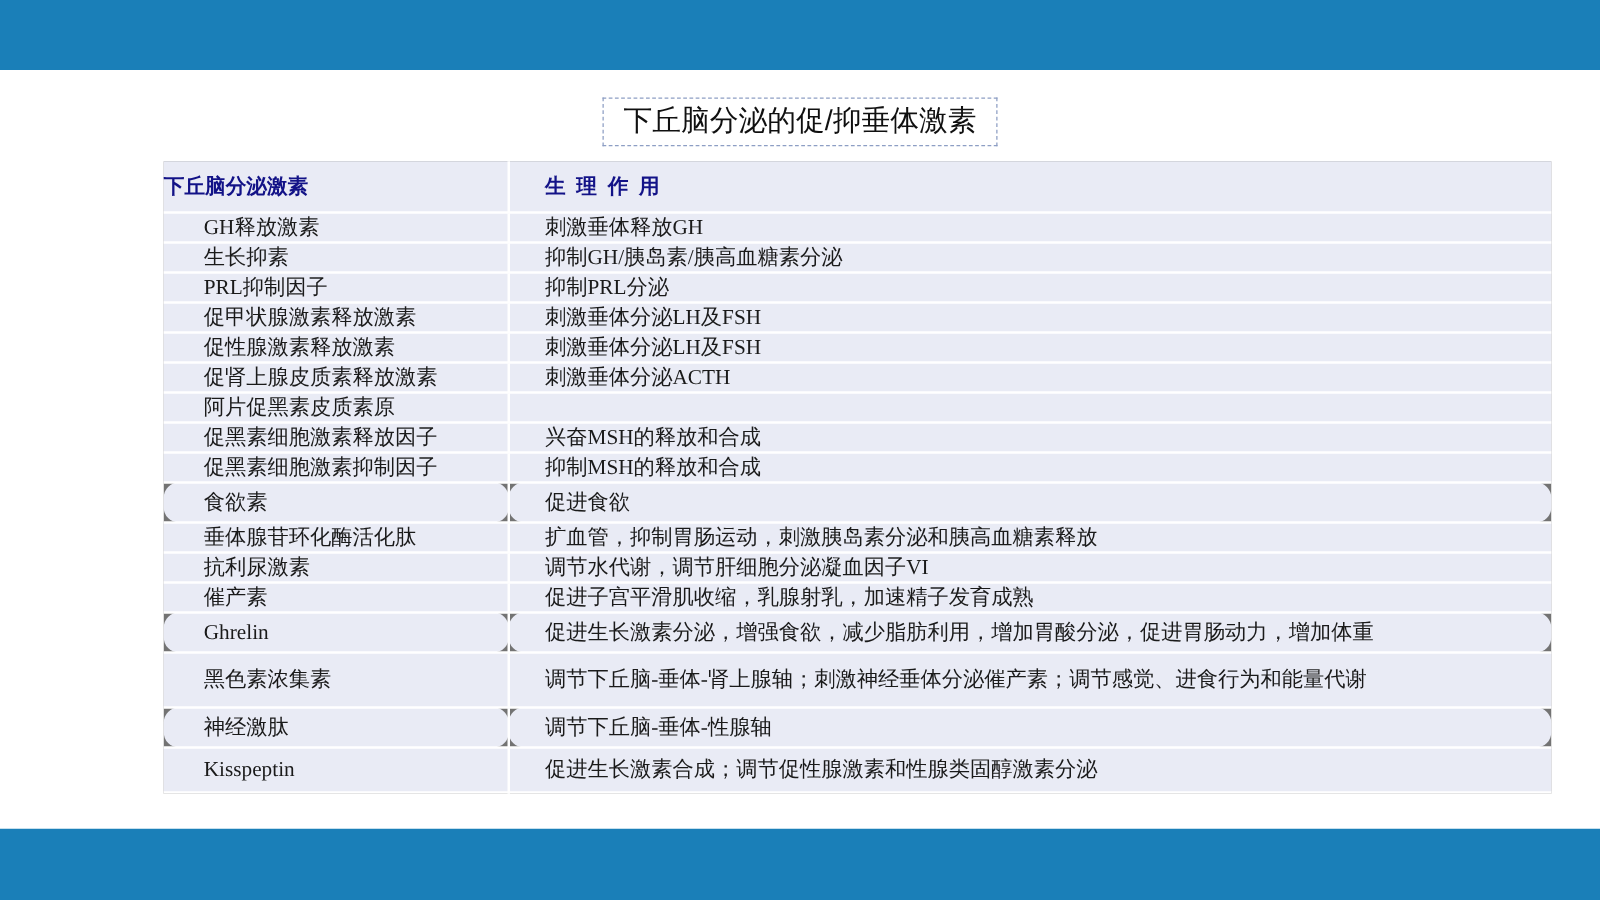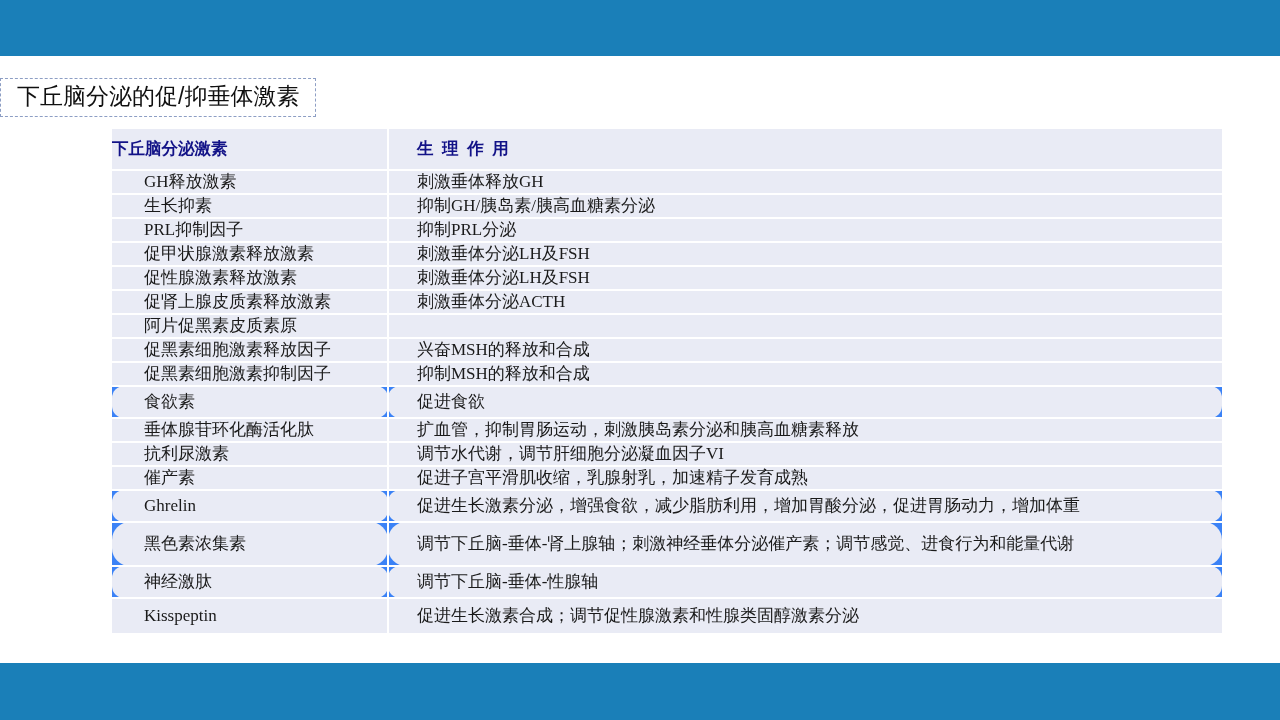--- a/index.html
+++ b/index.html
@@ -31,20 +31,21 @@
     height: 57px;
   }
 
   
   .title-wrap {
     position: absolute;
     top: 78px;
     left: 0;
     width: 1280px;
     display: flex;
+    justify-content: center;
   }
   .title-box {
     border: 1px dashed #8d9ec4;
     padding: 5px 16px 7px 16px;
     font-size: 23px;
     line-height: 1.1;
     color: #101010;
     font-family: "Liberation Sans", "DejaVu Sans", sans-serif;
     white-space: nowrap;
   }
@@ -53,21 +54,22 @@
   .table-wrap {
     position: absolute;
     top: 129px;
     left: 112px;
     width: 1110px;
   }
   table.hormone-table {
     width: 1110px;
     border-collapse: collapse;
     table-layout: fixed;
-    background: #3b82f6;
+    background: #737373;
+    margin-left: 19px;
   }
   table.hormone-table col.c1 { width: 276px; }
   table.hormone-table col.c2 { width: 834px; }
 
   table.hormone-table th,
   table.hormone-table td {
     background: #e9ebf5;
     border-bottom: 2px solid #ffffff;
     border-right: 2px solid #ffffff;
     vertical-align: middle;
@@ -94,21 +96,21 @@
     font-size: 17px;
     color: #1a1a1a;
     height: 22px;
     line-height: 20px;
     font-family: "Liberation Serif", "DejaVu Serif", serif;
   }
   tbody td.name  { padding-left: 32px; }
   tbody td.effect{ padding-left: 28px; }
 
   
-  tbody tr.tall td  { height: 42px; border-radius: 18px; }
+  tbody tr.tall td  { height: 42px; }
   tbody tr.tall2 td { height: 30px; border-radius: 12px; }
   tbody tr.tall3 td { height: 34px; }
 
   tbody tr.tall td.effect,
   tbody tr.tall3 td.effect { vertical-align: middle; }
 </style>
 </head>
 <body>
 
 <div class="band band-top"></div>

